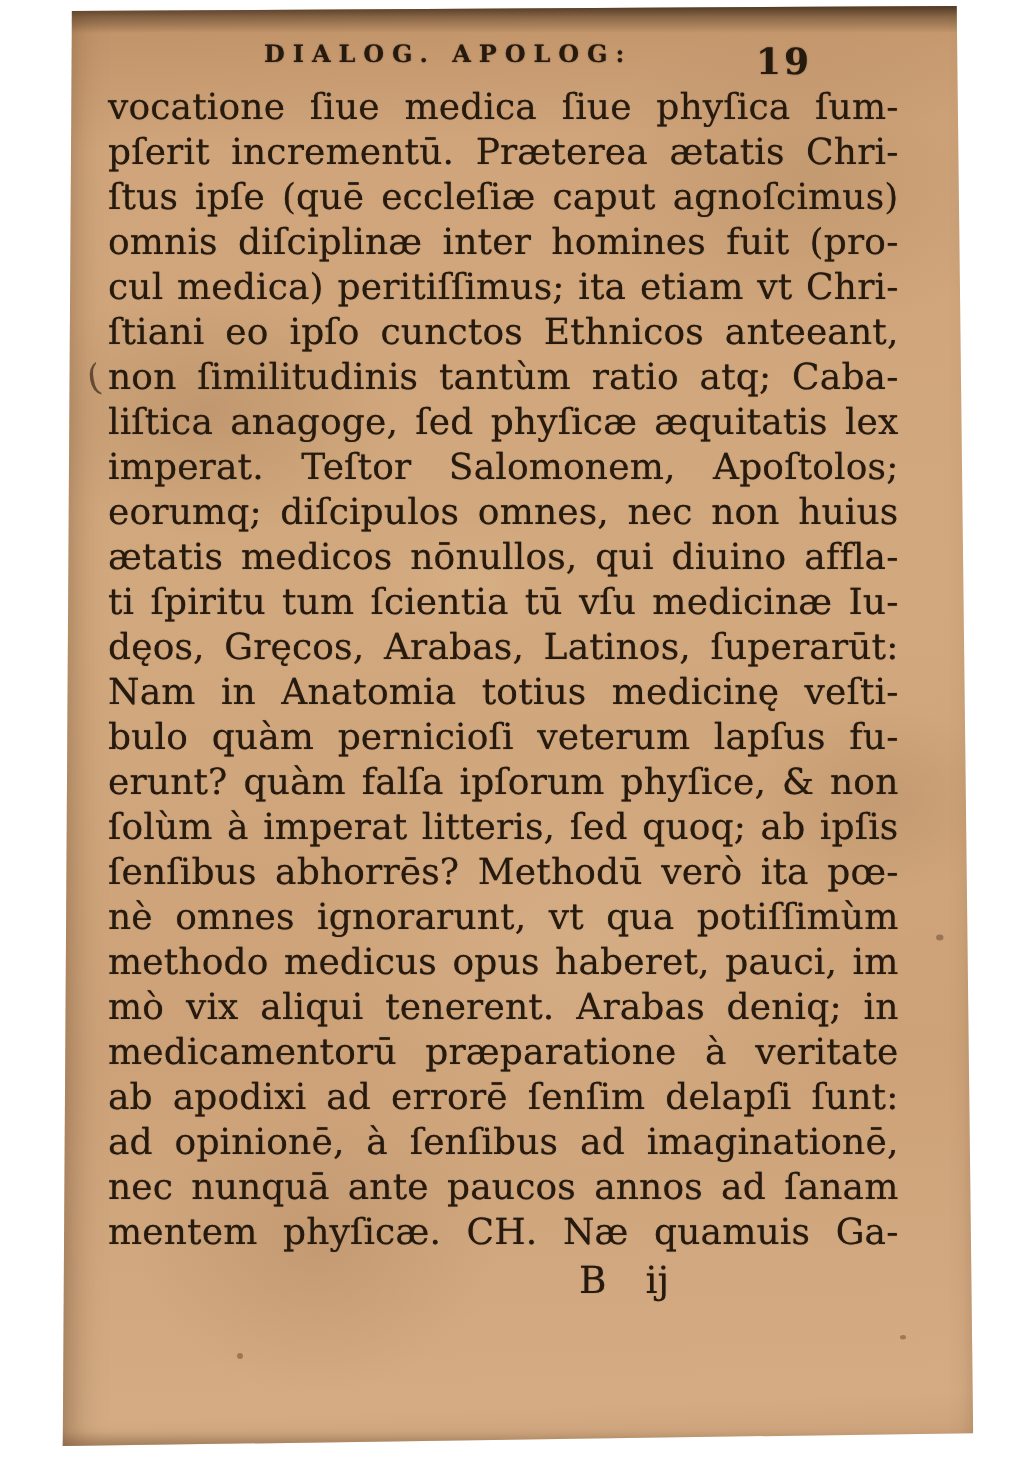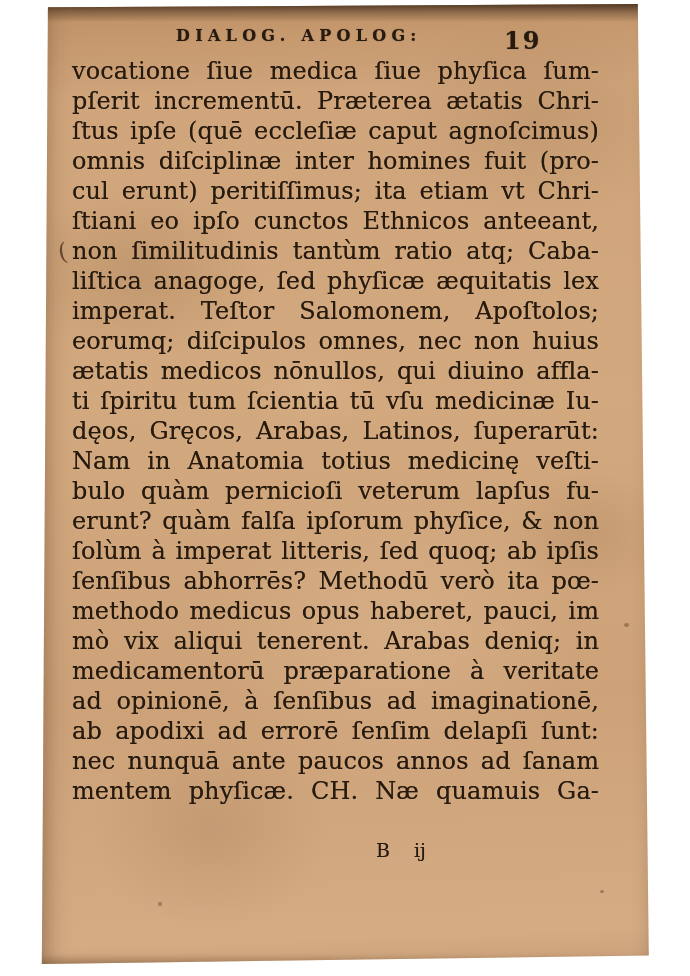--- a/index.html
+++ b/index.html
@@ -51,22 +51,22 @@
   .textblock{position:absolute;left:32px;top:52px;width:527px;}
   .line{
     height:30px;line-height:30px;font-size:24px;
     text-align:justify;text-align-last:justify;
     white-space:nowrap;letter-spacing:0.1px;
     color:var(--ink);
     text-shadow:0 0 0.6px rgba(38,26,14,0.65);
   }
 
   .signature{
-    position:absolute;left:336px;top:835px;
-    font-size:19px;color:var(--ink);
+    position:absolute;left:346px;top:835px;
+    font-size:25px;color:var(--ink);
     word-spacing:18px;white-space:pre;
     text-shadow:0 0 0.6px rgba(38,26,14,0.6);
   }
 
   .margin-paren{
     position:absolute;left:18px;top:234px;
     font-size:24px;color:rgba(58,40,24,0.7);
     transform:rotate(-10deg);
   }
 
@@ -85,39 +85,40 @@
     <div class="page-number">19</div>
   </div>
 
   <div class="margin-paren">(</div>
 
   <div class="textblock">
       <div class="line">vocatione ſiue medica ſiue phyſica ſum-</div>
       <div class="line">pſerit incrementū. Præterea ætatis Chri-</div>
       <div class="line">ſtus ipſe (quē eccleſiæ caput agnoſcimus)</div>
       <div class="line">omnis diſciplinæ inter homines fuit (pro-</div>
-      <div class="line">cul erunt) peritiſſimus; ita etiam vt Chri-</div>
+      <div class="line">cul medica) peritiſſimus; ita etiam vt Chri-</div>
       <div class="line">ſtiani eo ipſo cunctos Ethnicos anteeant,</div>
       <div class="line">non ſimilitudinis tantùm ratio atq; Caba-</div>
       <div class="line">liſtica anagoge, ſed phyſicæ æquitatis lex</div>
       <div class="line">imperat. Teſtor Salomonem, Apoſtolos;</div>
       <div class="line">eorumq; diſcipulos omnes, nec non huius</div>
       <div class="line">ætatis medicos nōnullos, qui diuino affla-</div>
       <div class="line">ti ſpiritu tum ſcientia tū vſu medicinæ Iu-</div>
       <div class="line">dęos, Gręcos, Arabas, Latinos, ſuperarūt:</div>
       <div class="line">Nam in Anatomia totius medicinę veſti-</div>
       <div class="line">bulo quàm pernicioſi veterum lapſus fu-</div>
       <div class="line">erunt? quàm falſa ipſorum phyſice, &amp; non</div>
       <div class="line">ſolùm à imperat litteris, ſed quoq; ab ipſis</div>
       <div class="line">ſenſibus abhorrēs? Methodū verò ita pœ-</div>
+      <div class="line">nè omnes ignorarunt, vt qua potiſſimùm</div>
       <div class="line">methodo medicus opus haberet, pauci, im</div>
       <div class="line">mò vix aliqui tenerent. Arabas deniq; in</div>
       <div class="line">medicamentorū præparatione à veritate</div>
+      <div class="line">ab apodixi ad errorē ſenſim delapſi ſunt:</div>
       <div class="line">ad opinionē, à ſenſibus ad imaginationē,</div>
-      <div class="line">ab apodixi ad errorē ſenſim delapſi ſunt:</div>
       <div class="line">nec nunquā ante paucos annos ad ſanam</div>
       <div class="line">mentem phyſicæ. CH. Næ quamuis Ga-</div>
     </div>
 
   <div class="signature">B ij</div>
 
   <div class="speck s1"></div>
   <div class="speck s2"></div>
   <div class="speck s3"></div>
 </div>

